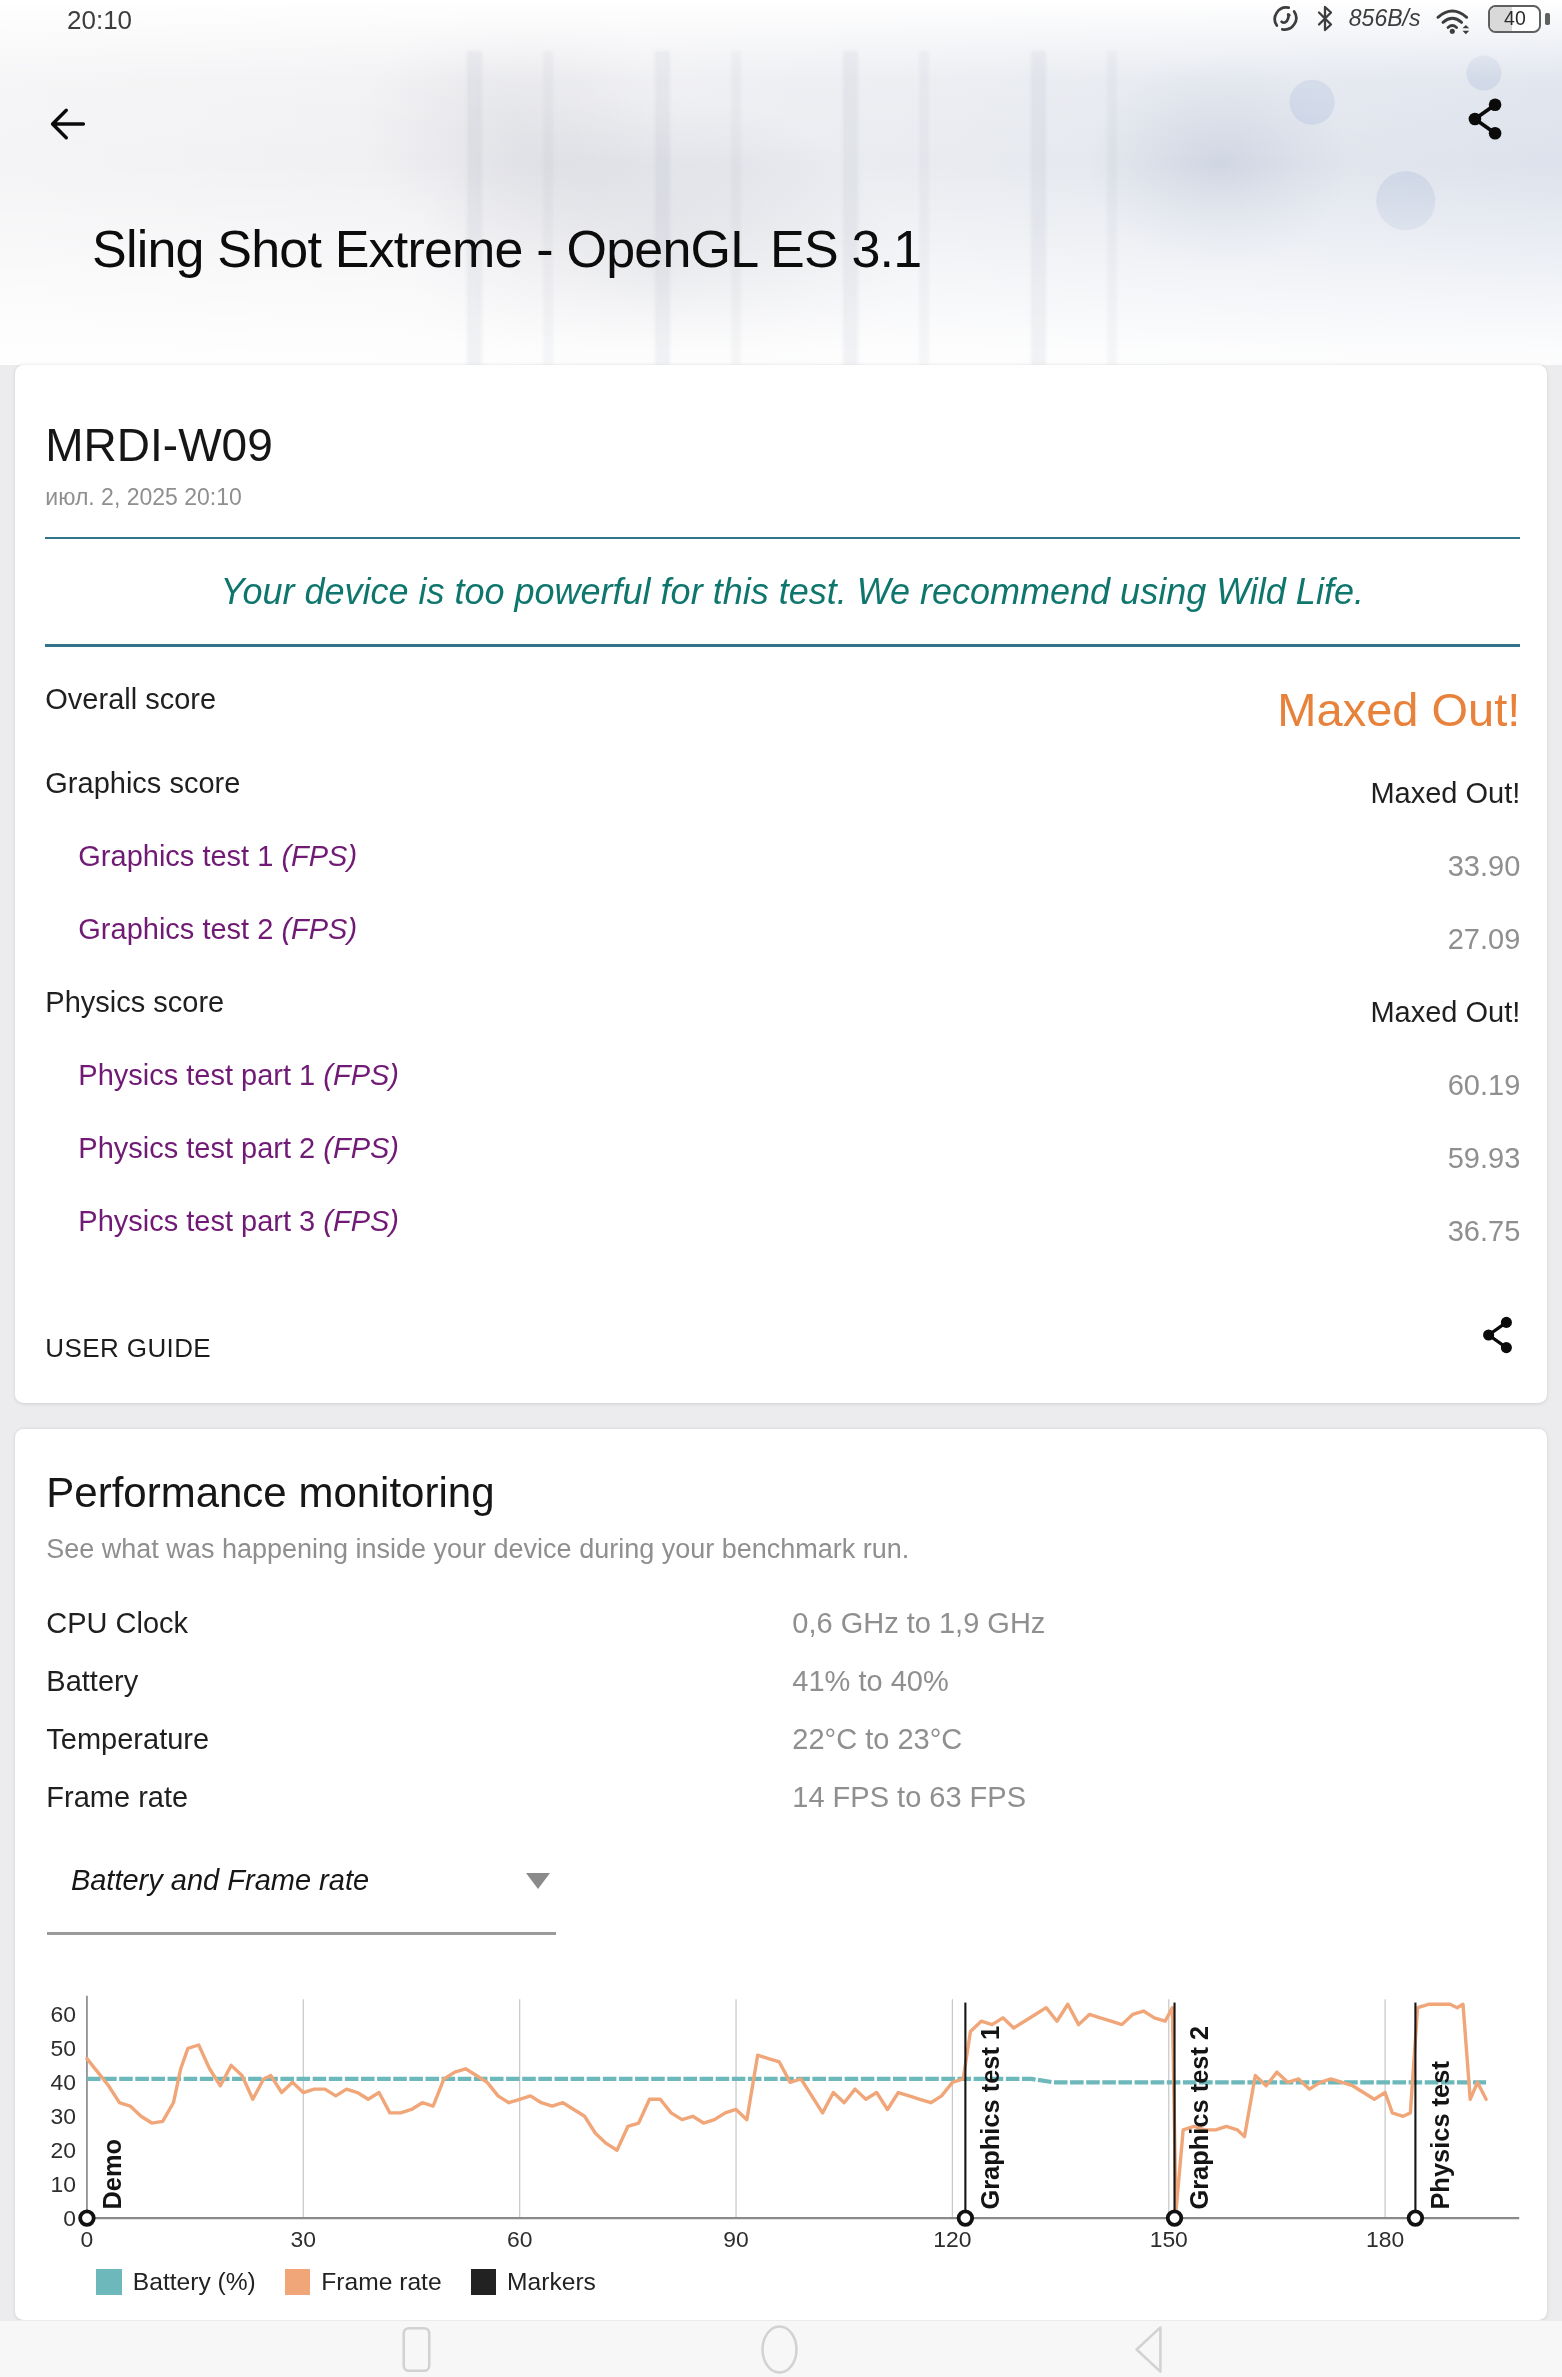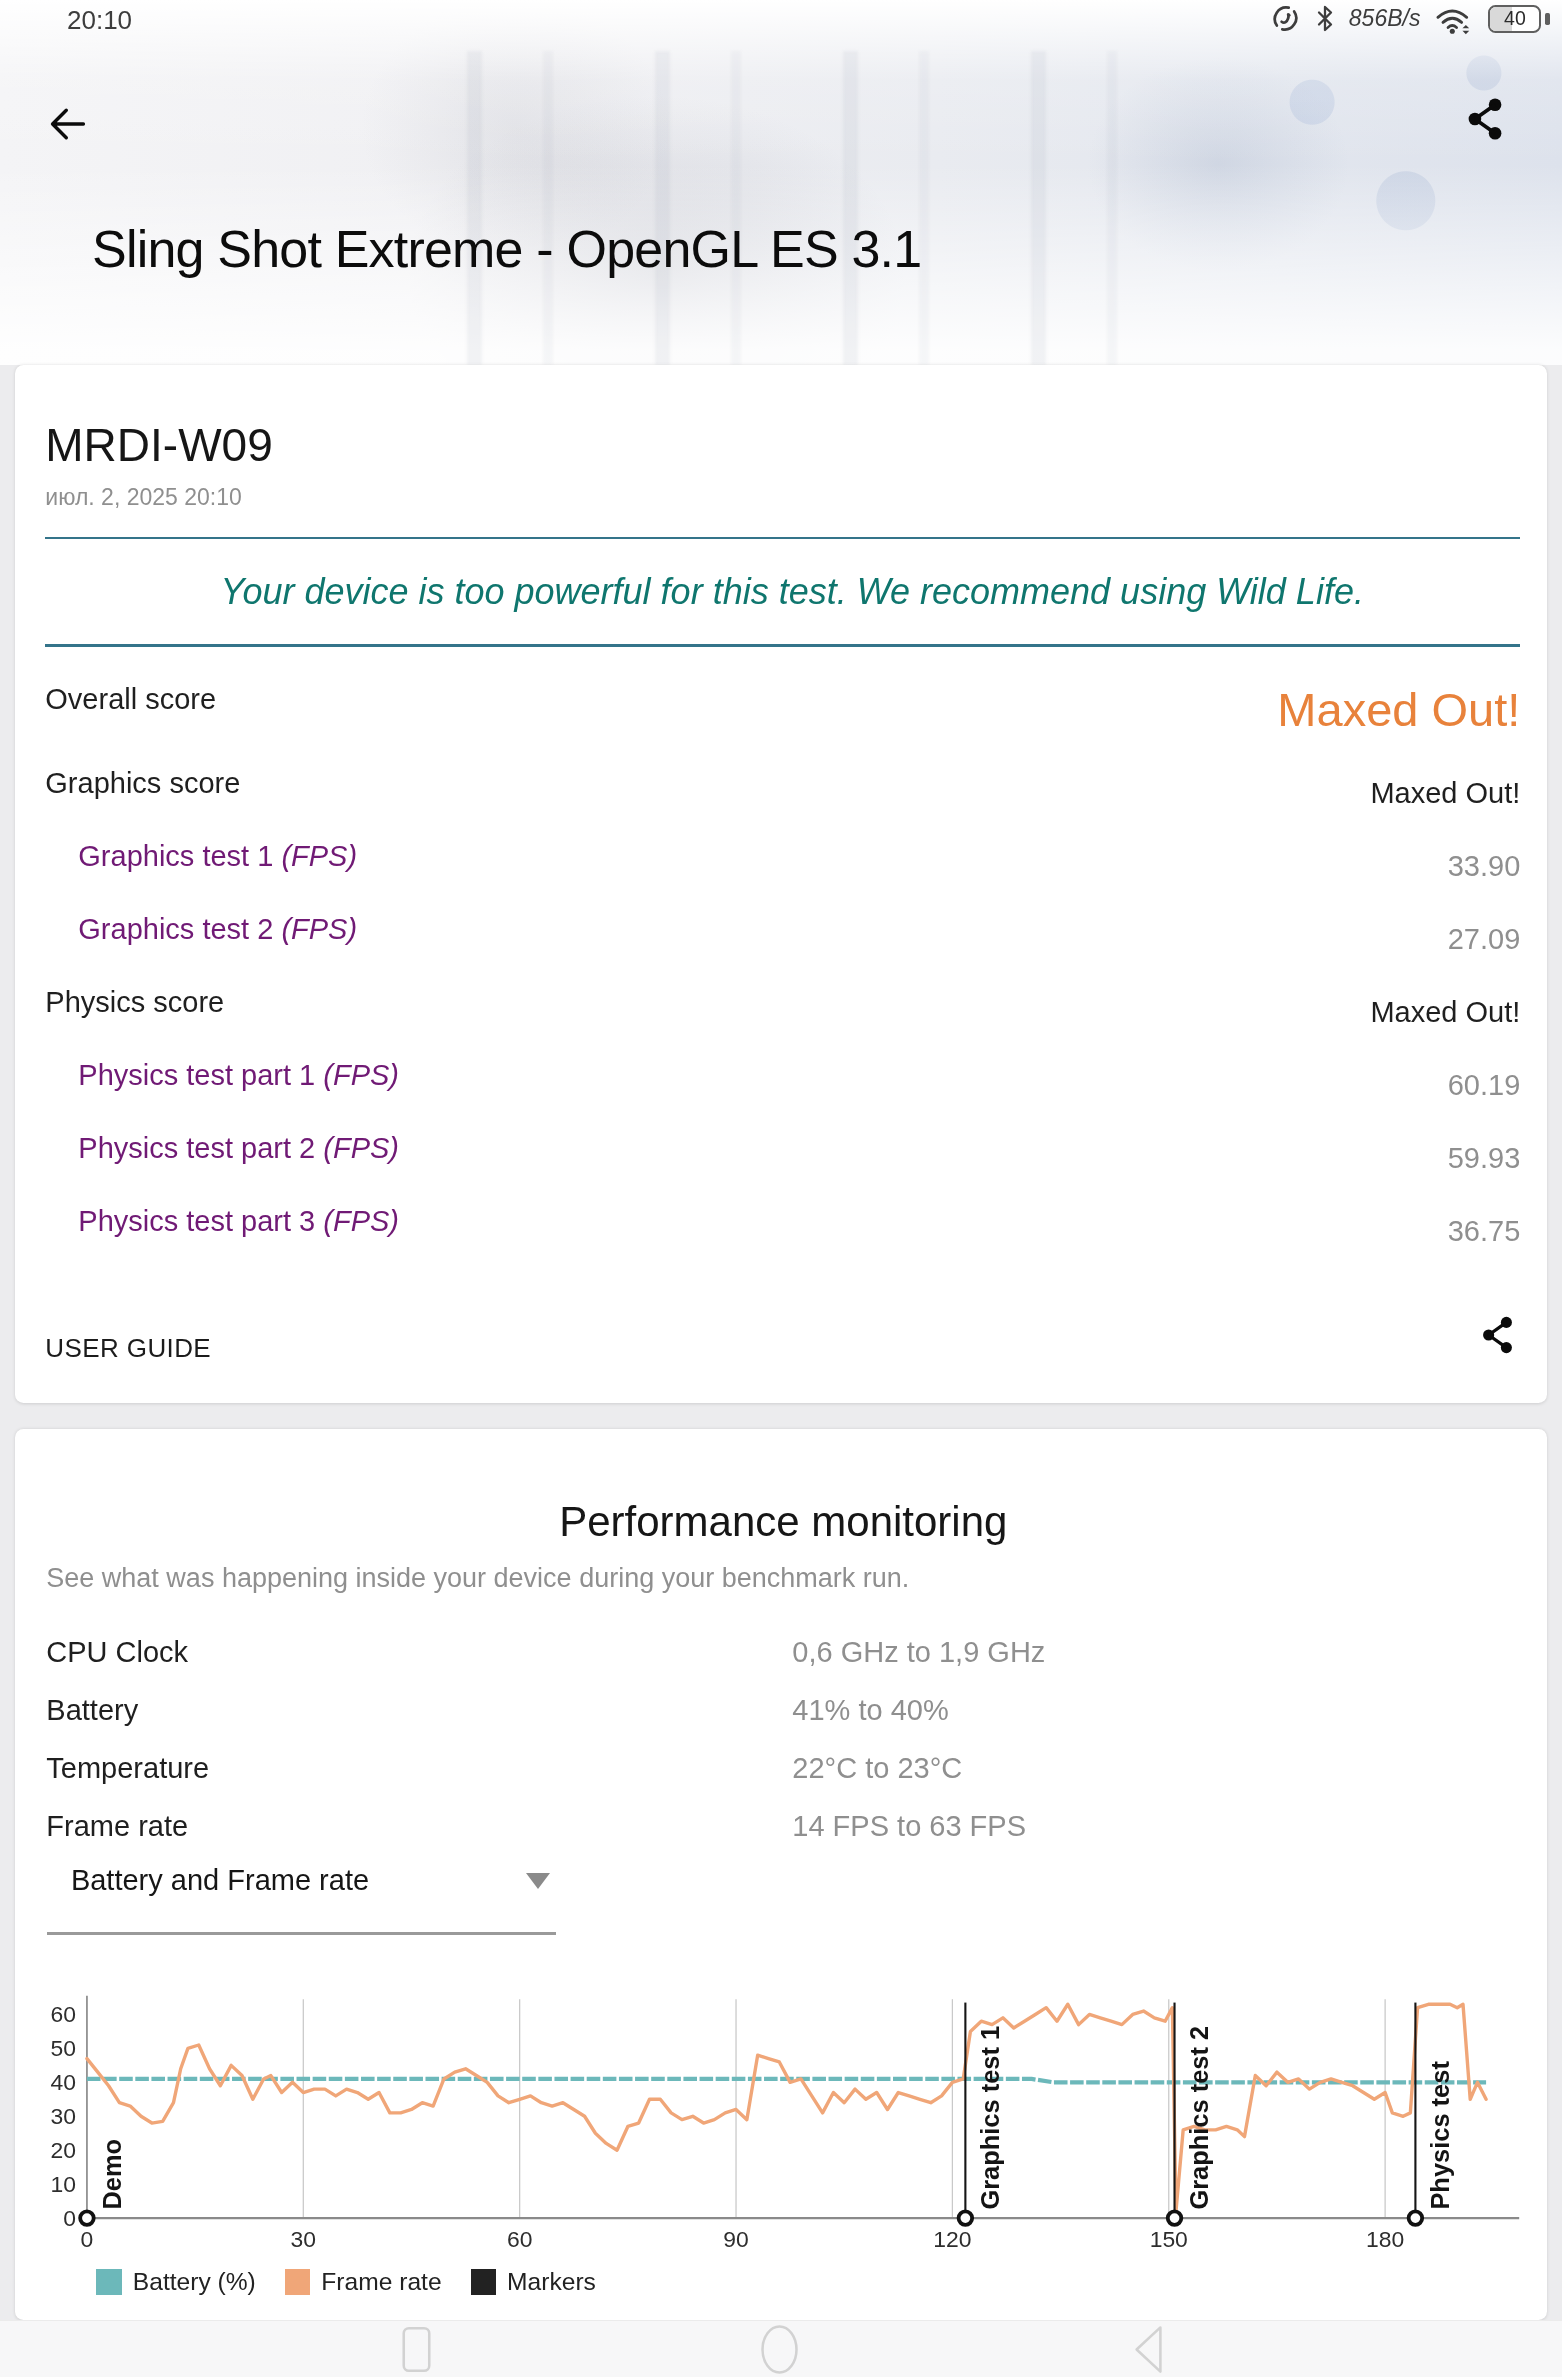--- a/index.html
+++ b/index.html
@@ -53,27 +53,27 @@
   .srow .lbl{font-size:29px;color:#1f1f1f;}
   .srow.sub .lbl{color:#701a75;padding-left:33px;}
   .srow .fps{font-style:italic;}
   .srow .val{font-size:29px;color:#1f1f1f;margin-top:20px;}
   .srow.sub .val{color:#8f8f8f;}
   .srow.overall .val{font-size:47px;color:#e8823b;}
   .user-guide{position:absolute;left:30px;top:968px;font-size:26px;letter-spacing:0.4px;color:#1c1c1c;cursor:pointer;}
   .ug-share{position:absolute;right:31px;top:949px;width:37px;height:42px;cursor:pointer;}
   
   .card2{top:1429px;height:891px;box-sizing:border-box;padding:0 27px 0 31px;}
-  .perf-title{font-size:42px;color:#161616;padding-top:69px;text-align:center;}
+  .perf-title{font-size:42px;color:#161616;padding-top:40px;}
   .perf-sub{font-size:27px;color:#8f8f8f;margin-top:17px;}
   .stats{margin-top:29px;}
   .stat-row{display:flex;height:58px;align-items:center;font-size:29px;}
   .stat-row .sl{width:746px;color:#1f1f1f;}
   .stat-row .sv{color:#8f8f8f;}
-  .dropdown{position:absolute;left:24.6px;top:425px;width:543px;cursor:pointer;}
+  .dropdown{position:absolute;left:24.6px;top:425px;width:543px;cursor:pointer;font-style:italic;}
   .dd-label{font-size:29px;color:#161616;padding-left:31px;padding-top:10.2px;}
   .dd-caret{position:absolute;left:486px;top:18.7px;width:0;height:0;border-left:12.7px solid transparent;border-right:12.7px solid transparent;border-top:16px solid #8a8a8a;}
   .dd-line{position:absolute;left:7.6px;top:78px;width:509px;height:2.5px;background:#9a9a9a;}
   
   .chart-wrap{position:absolute;left:6px;top:560px;width:1520px;height:280px;}
   text.tick{font-size:27px;fill:#2e2e2e;font-family:"Liberation Sans",sans-serif;}
   text.marker-label{font-size:30px;font-weight:bold;fill:#141414;font-family:"Liberation Sans",sans-serif;}
   .legend{position:absolute;left:81px;top:839px;display:flex;align-items:center;gap:29px;}
   .legend-item{display:flex;align-items:center;gap:11px;}
   .swatch{width:25.5px;height:25.5px;}

